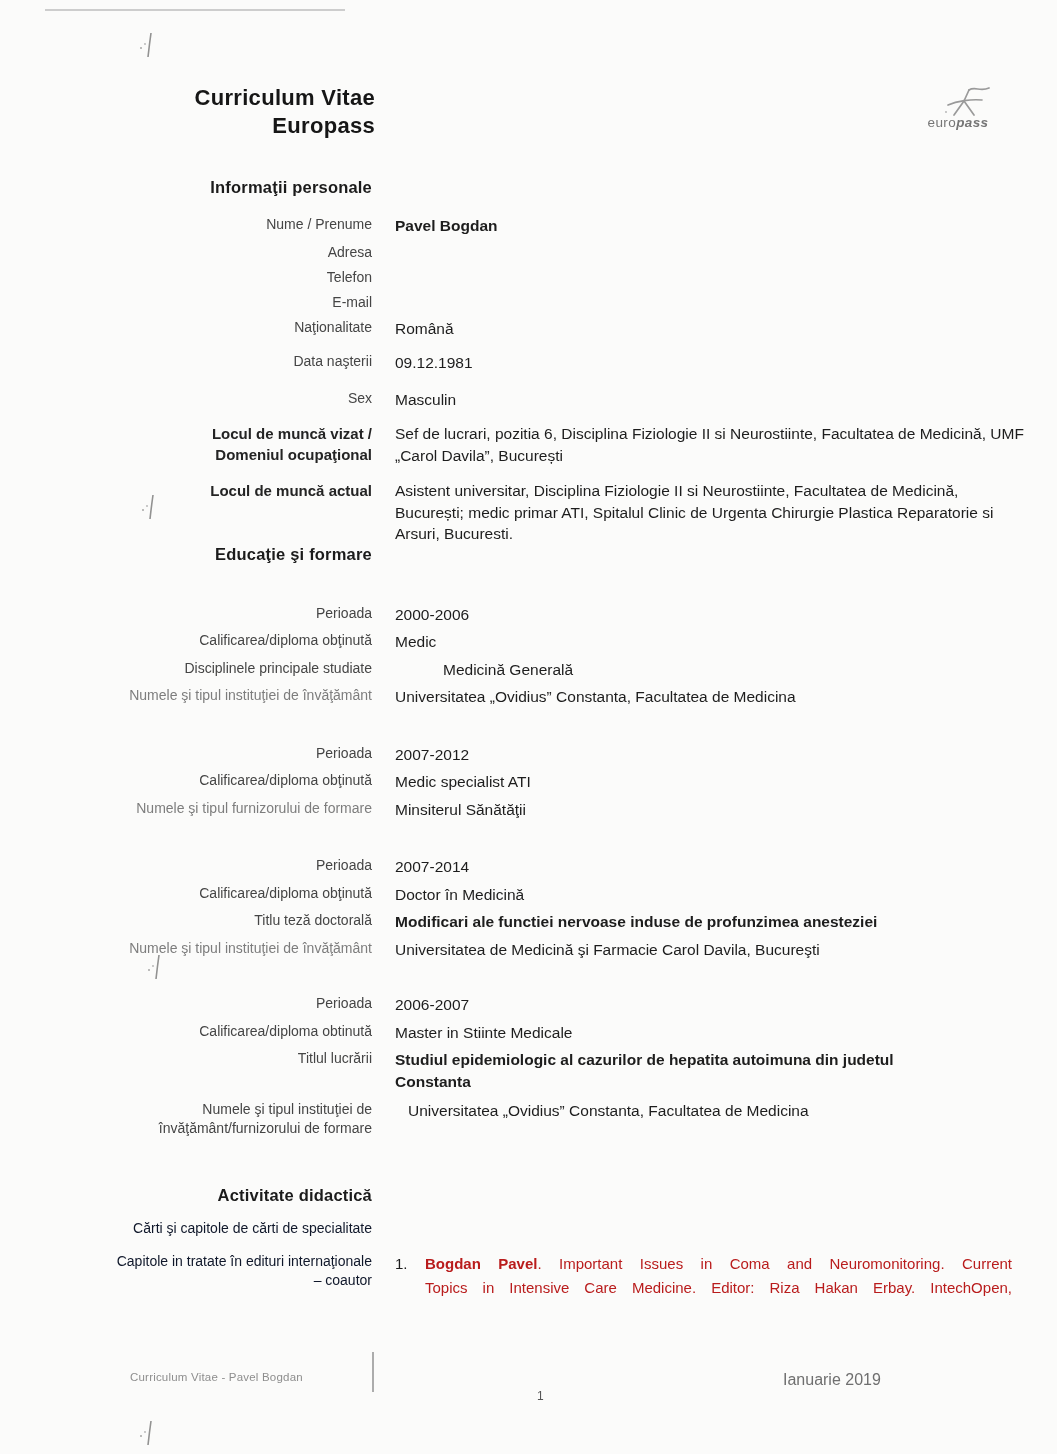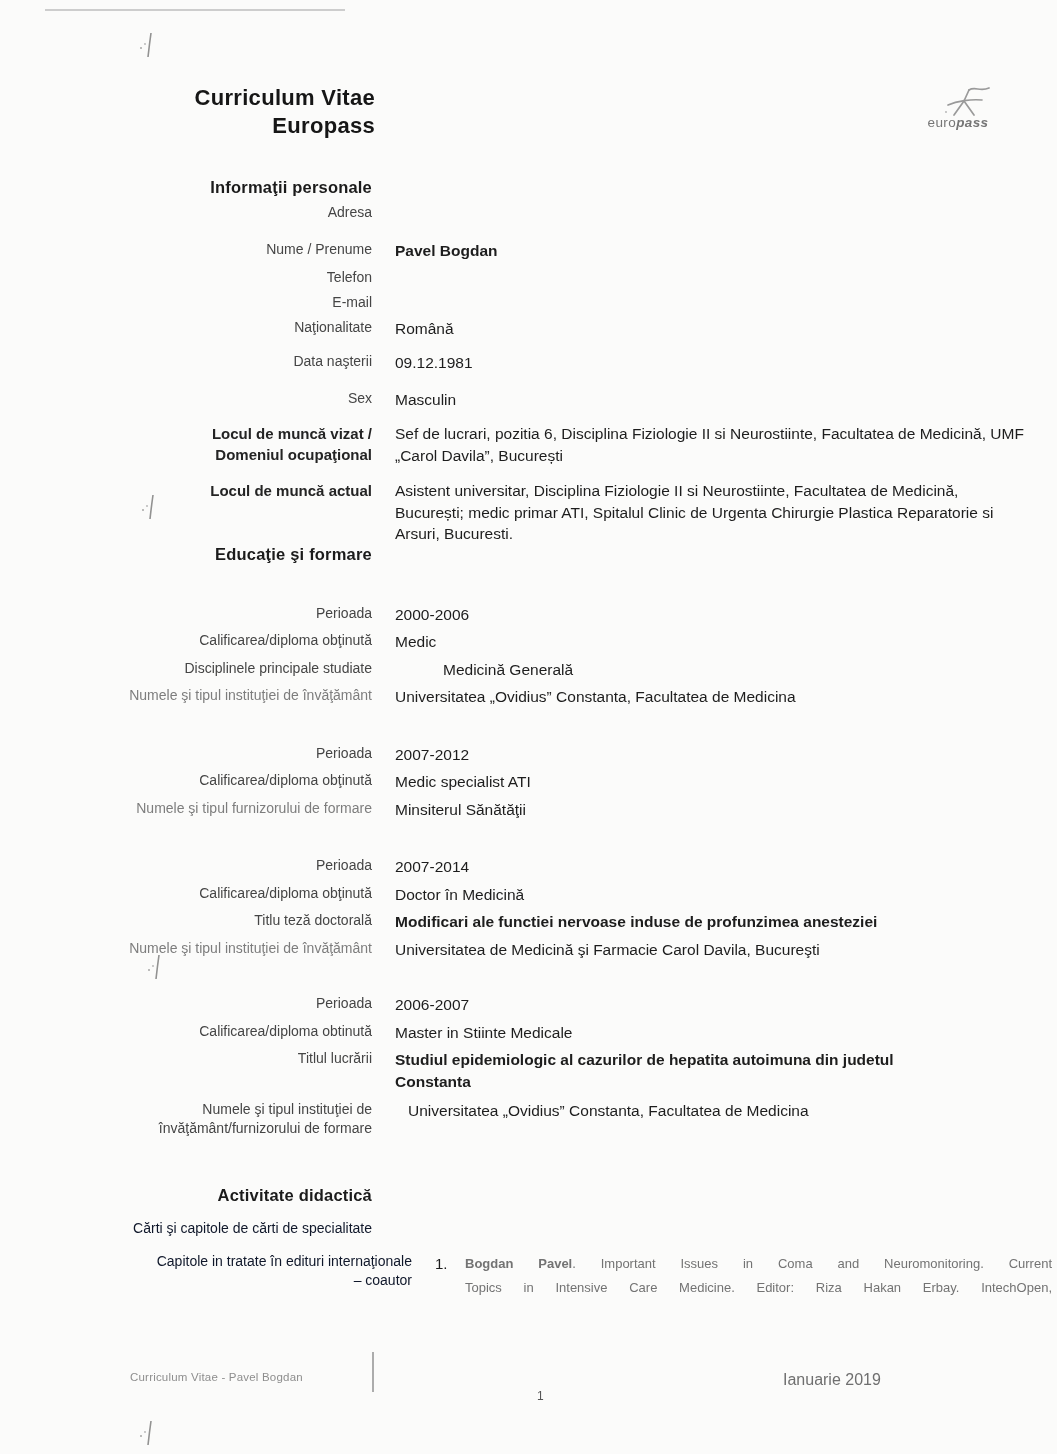--- a/index.html
+++ b/index.html
@@ -22,21 +22,21 @@
   .section-heading{width:372px;text-align:right;font-weight:bold;font-size:16.5px;color:#1b1b1b;letter-spacing:.2px;}
   .cv-title{width:375px;text-align:right;font-size:22px;font-weight:bold;line-height:28px;color:#161616;letter-spacing:.3px;padding-top:84px;}
   
   .logo{position:absolute;left:902px;top:86px;width:112px;text-align:center;}
   .logo svg{display:block;margin:0 auto -3px 40px;}
   .logo-text{font-size:13.5px;letter-spacing:.4px;color:#767676;}
   .logo-text .pass{font-style:italic;font-weight:bold;}
   
   .pub{margin-left:23px;display:flex;width:632px;}
   .pub-num{width:30px;flex:none;font-size:15px;color:#1d1d1d;line-height:24px;}
-  .pub-text{width:587px;font-size:13px;color:#737373;line-height:24px;}
+  .pub-text{width:587px;font-size:15px;color:#b91c1c;line-height:24px;}
   .pub-line{text-align:justify;text-align-last:justify;}
   
   .footer-left{position:absolute;left:130px;top:1371px;font-size:11.5px;color:#8e8e8e;letter-spacing:.2px;}
   .footer-right{position:absolute;left:783px;top:1371px;font-size:16px;color:#6f6f6f;}
   .footer-page{position:absolute;left:537px;top:1389px;font-size:12px;color:#555;}
   
   .top-line{position:absolute;left:45px;top:9px;width:300px;height:2px;background:#a8a8a8;opacity:.55;}
   .vline-footer{position:absolute;left:372px;top:1352px;width:1.5px;height:40px;background:#787878;opacity:.6;}
   .pen-mark{position:absolute;opacity:.75;}
 </style>
@@ -89,27 +89,27 @@
     <div class="logo-text"><span>euro</span><span class="pass">pass</span></div>
   </div>
 
   <div class="cv-title">
     <div>Curriculum Vitae</div>
     <div>Europass</div>
   </div>
 
   <div class="section-heading" style="margin-top:38px;">Informaţii personale</div>
 
-  <div class="row" style="margin-top:6px;">
-    <div class="label">Adresa</div>
-    <div class="value"></div>
-  </div>
   <div class="row" style="margin-top:18px;">
     <div class="label">Nume / Prenume</div>
     <div class="value v-bold">Pavel Bogdan</div>
+  </div>
+  <div class="row" style="margin-top:6px;">
+    <div class="label">Adresa</div>
+    <div class="value"></div>
   </div>
   <div class="row" style="margin-top:6px;">
     <div class="label">Telefon</div>
     <div class="value"></div>
   </div>
   <div class="row" style="margin-top:6px;">
     <div class="label">E-mail</div>
     <div class="value"></div>
   </div>
   <div class="row" style="margin-top:6px;">
@@ -208,21 +208,21 @@
     </div>
     <div class="value">Universitatea „Ovidius” Constanta, Facultatea de Medicina</div>
   </div>
 
   <div class="section-heading" style="margin-top:48px;">Activitate didactică</div>
 
   <div class="row" style="margin-top:14px;">
     <div class="label faded2">Cărti şi capitole de cărti de specialitate</div>
   </div>
 
-  <div class="row" style="margin-top:14px;padding-left:40px;">
+  <div class="row" style="margin-top:14px;">
     <div class="label faded2">
       <div>Capitole in tratate în edituri internaţionale</div>
       <div>– coautor</div>
     </div>
     <div class="pub">
       <div class="pub-num">1.</div>
       <div class="pub-text">
         <div class="pub-line"><b>Bogdan Pavel</b><span>. Important Issues in Coma and Neuromonitoring. Current</span></div>
         <div class="pub-line">Topics in Intensive Care Medicine. Editor: Riza Hakan Erbay. IntechOpen,</div>
       </div>

